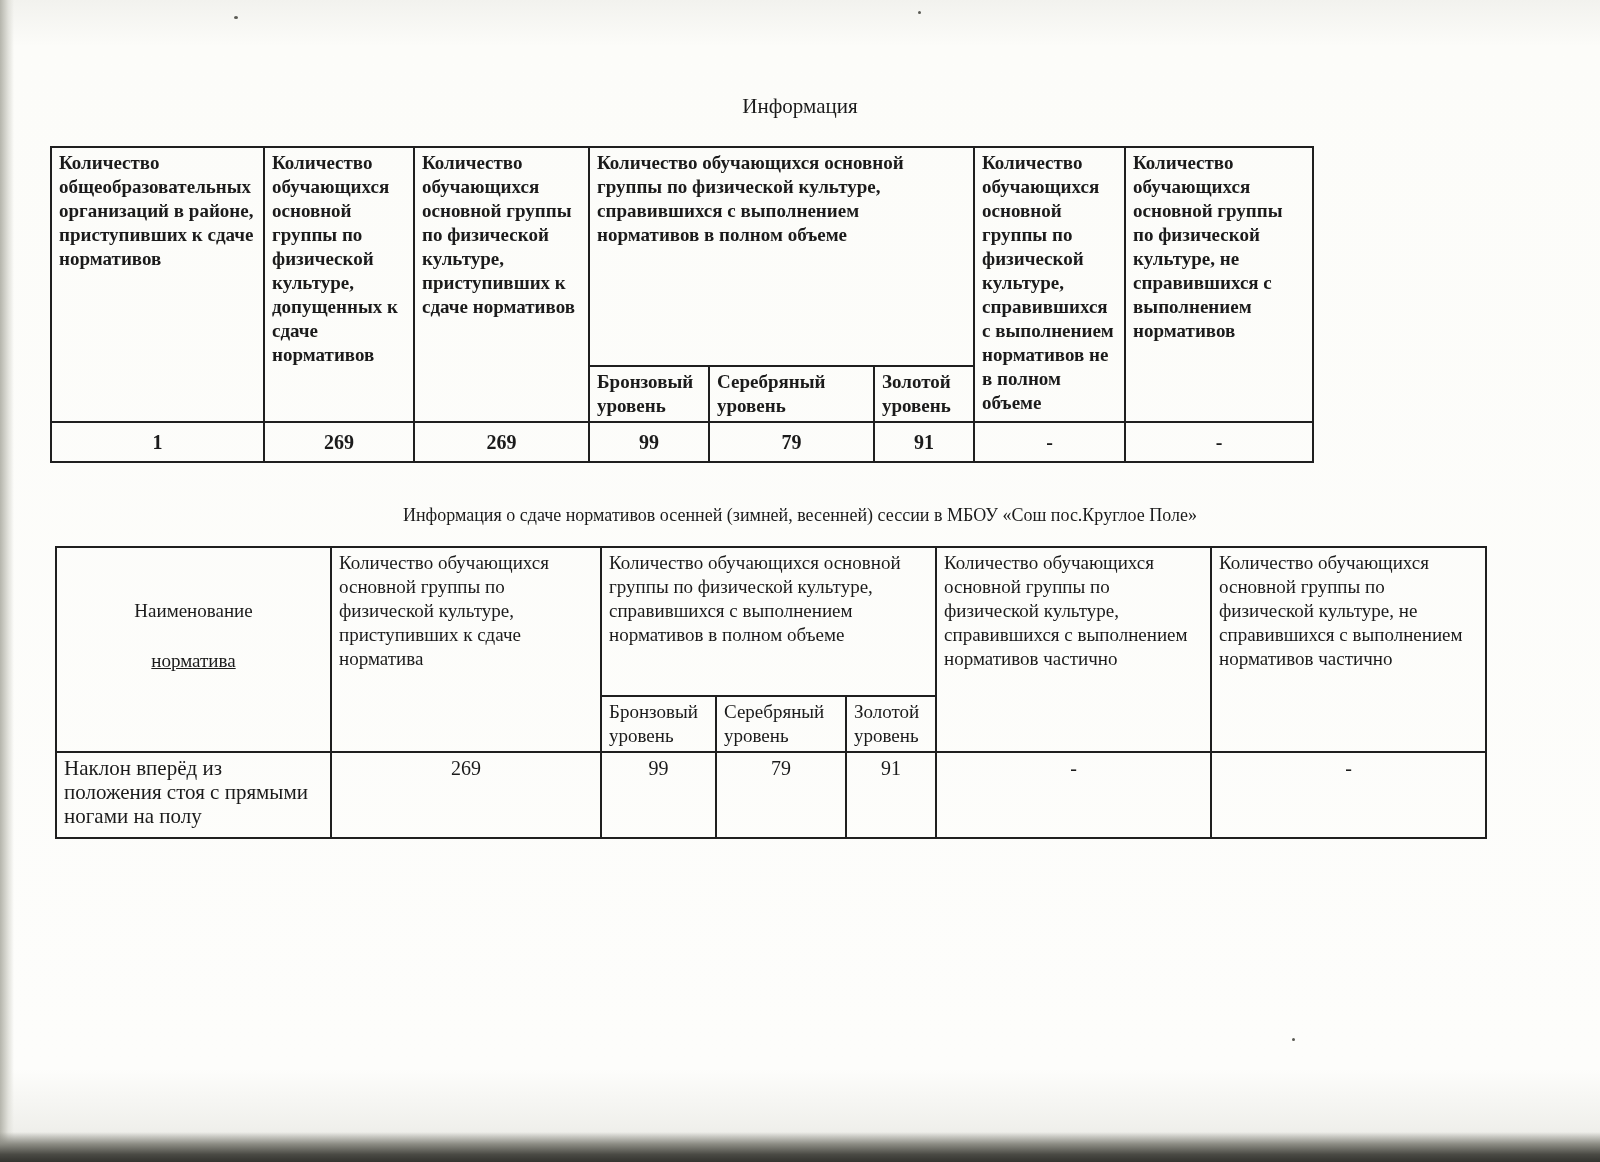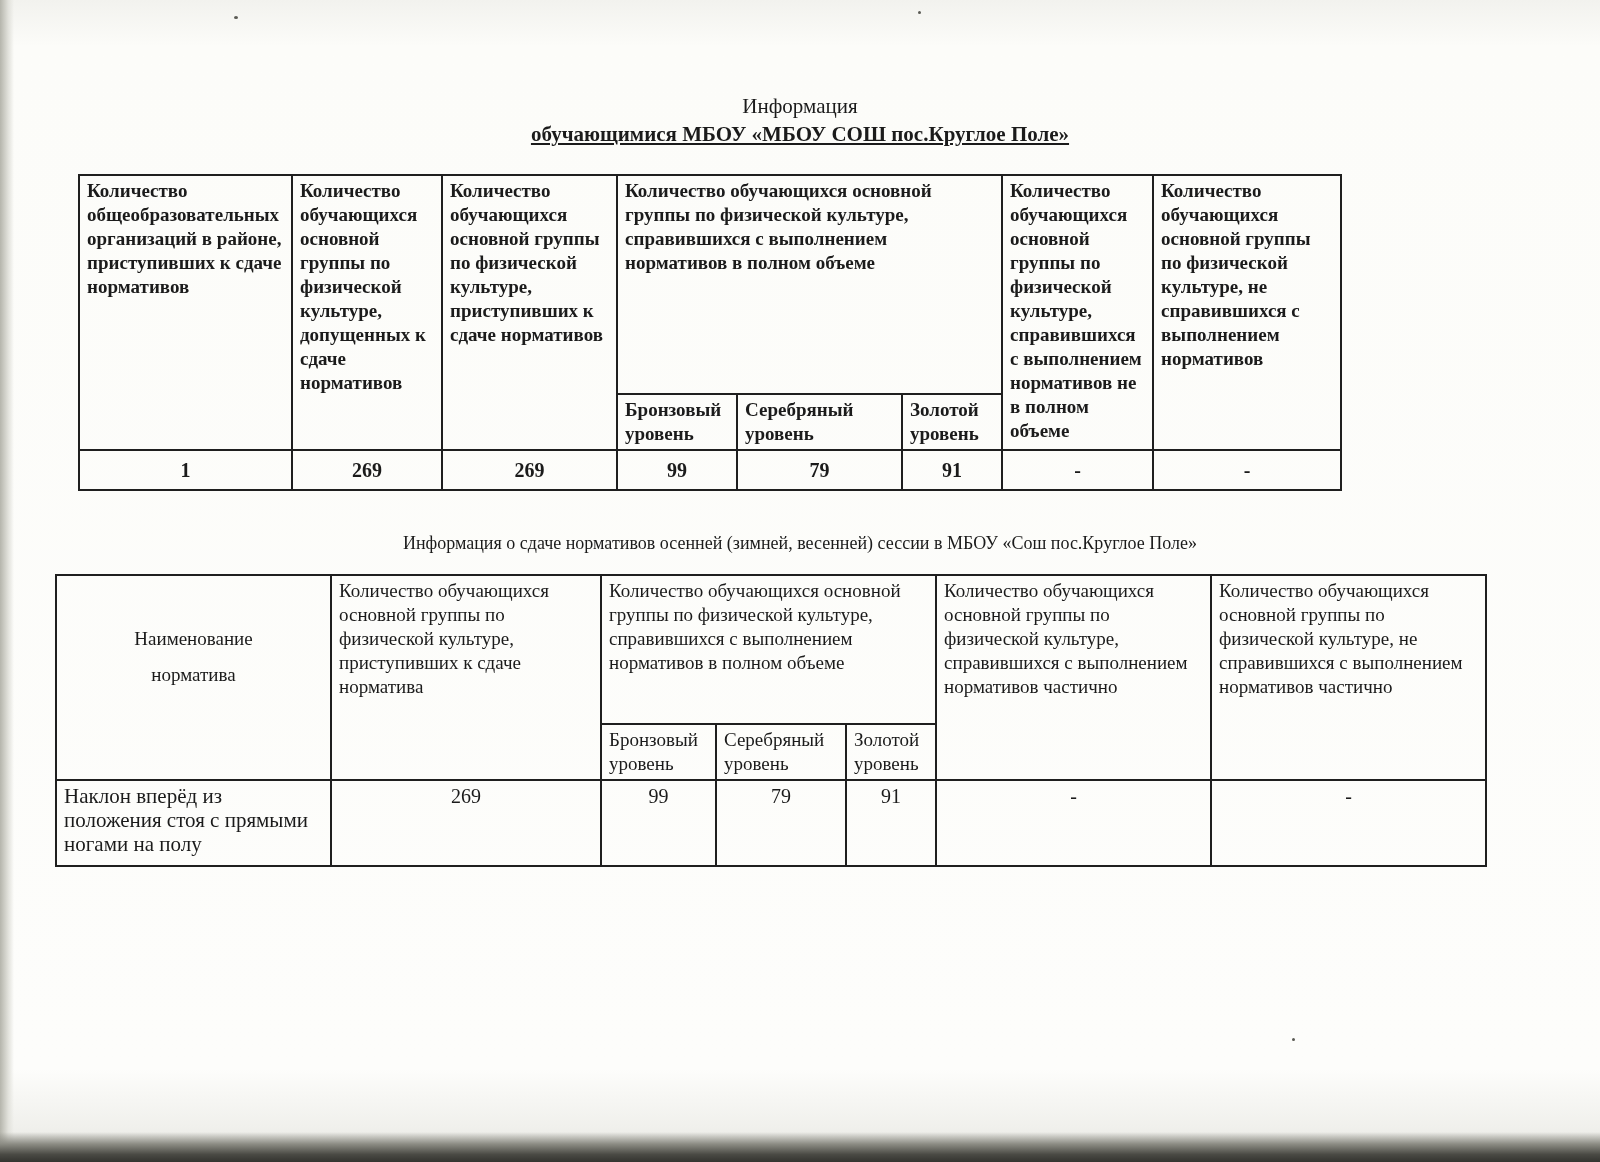--- a/index.html
+++ b/index.html
@@ -66,21 +66,21 @@
   }
   td, th {
     border: 2px solid #1f1f1f;
     padding: 3px 7px;
     vertical-align: top;
     text-align: left;
     font-weight: normal;
     overflow: hidden;
   }
   .t1 {
-    margin-left: 78px;
+    margin-left: 50px;
     width: 1262px;
   }
   .t1 th { font-weight: bold; }
   .t1 .sub-row td { height: 48px; font-weight: bold; }
   .t1 .data-row td {
     text-align: center;
     vertical-align: middle;
     height: 32px;
     font-weight: bold;
     font-size: 20px;
@@ -95,21 +95,21 @@
     margin-left: 55px;
     width: 1430px;
   }
   .t2 .head-row td { height: 141px; }
   .t2 .name-head {
     text-align: center;
     vertical-align: top;
     padding-top: 8px;
   }
   .t2 .name-head .line { display: block; margin-top: 43px; }
-  .t2 .name-head .line + .line { margin-top: 12px; }
+  .t2 .name-head .line + .line { margin-top: 26px; text-decoration: underline; }
   .t2 .sub-row td { height: 46px; }
   .t2 .data-row td {
     height: 78px;
     text-align: center;
     vertical-align: top;
     font-size: 20px;
   }
   .t2 .data-row td.name-cell {
     text-align: left;
     font-size: 21px;
@@ -122,21 +122,20 @@
   <div class="scan-top-edge"></div>
   <div class="scan-left-edge"></div>
   <div class="speck" style="left:234px; top:16px; width:4px; height:3px;"></div>
   <div class="speck" style="left:918px; top:11px; width:3px; height:3px;"></div>
   <div class="speck" style="left:1292px; top:1038px; width:3px; height:3px;"></div>
 
   <div class="content">
 
     <div class="title-block">
       <div>Информация</div>
-      <div class="title-line3">обучающимися МБОУ «МБОУ СОШ пос.Круглое Поле»</div>
     </div>
 
     <table class="t1">
       <colgroup>
         <col style="width:213px">
         <col style="width:150px">
         <col style="width:175px">
         <col style="width:120px">
         <col style="width:165px">
         <col style="width:100px">

